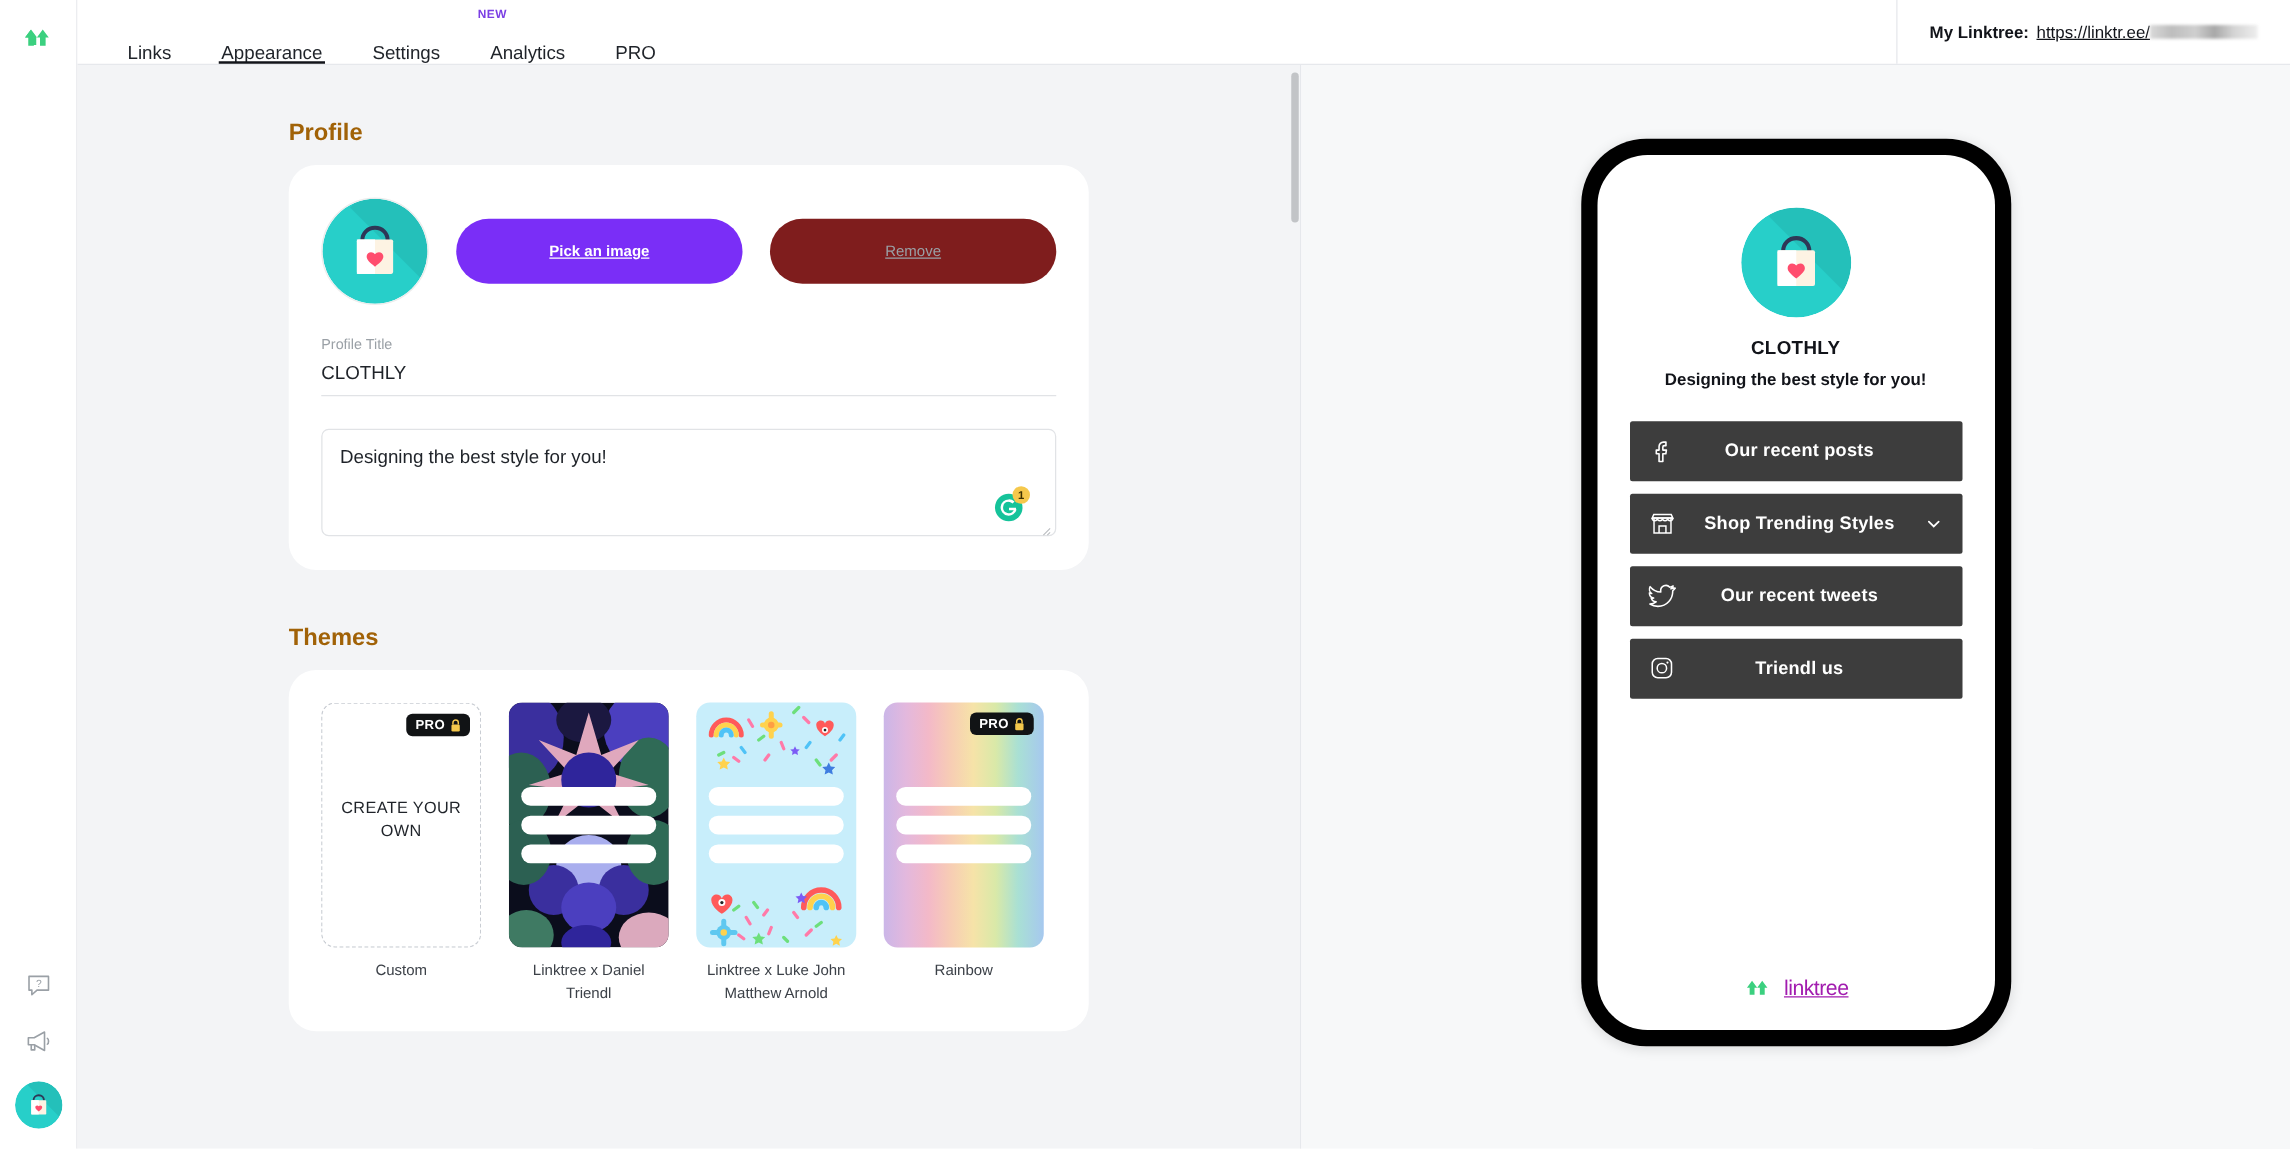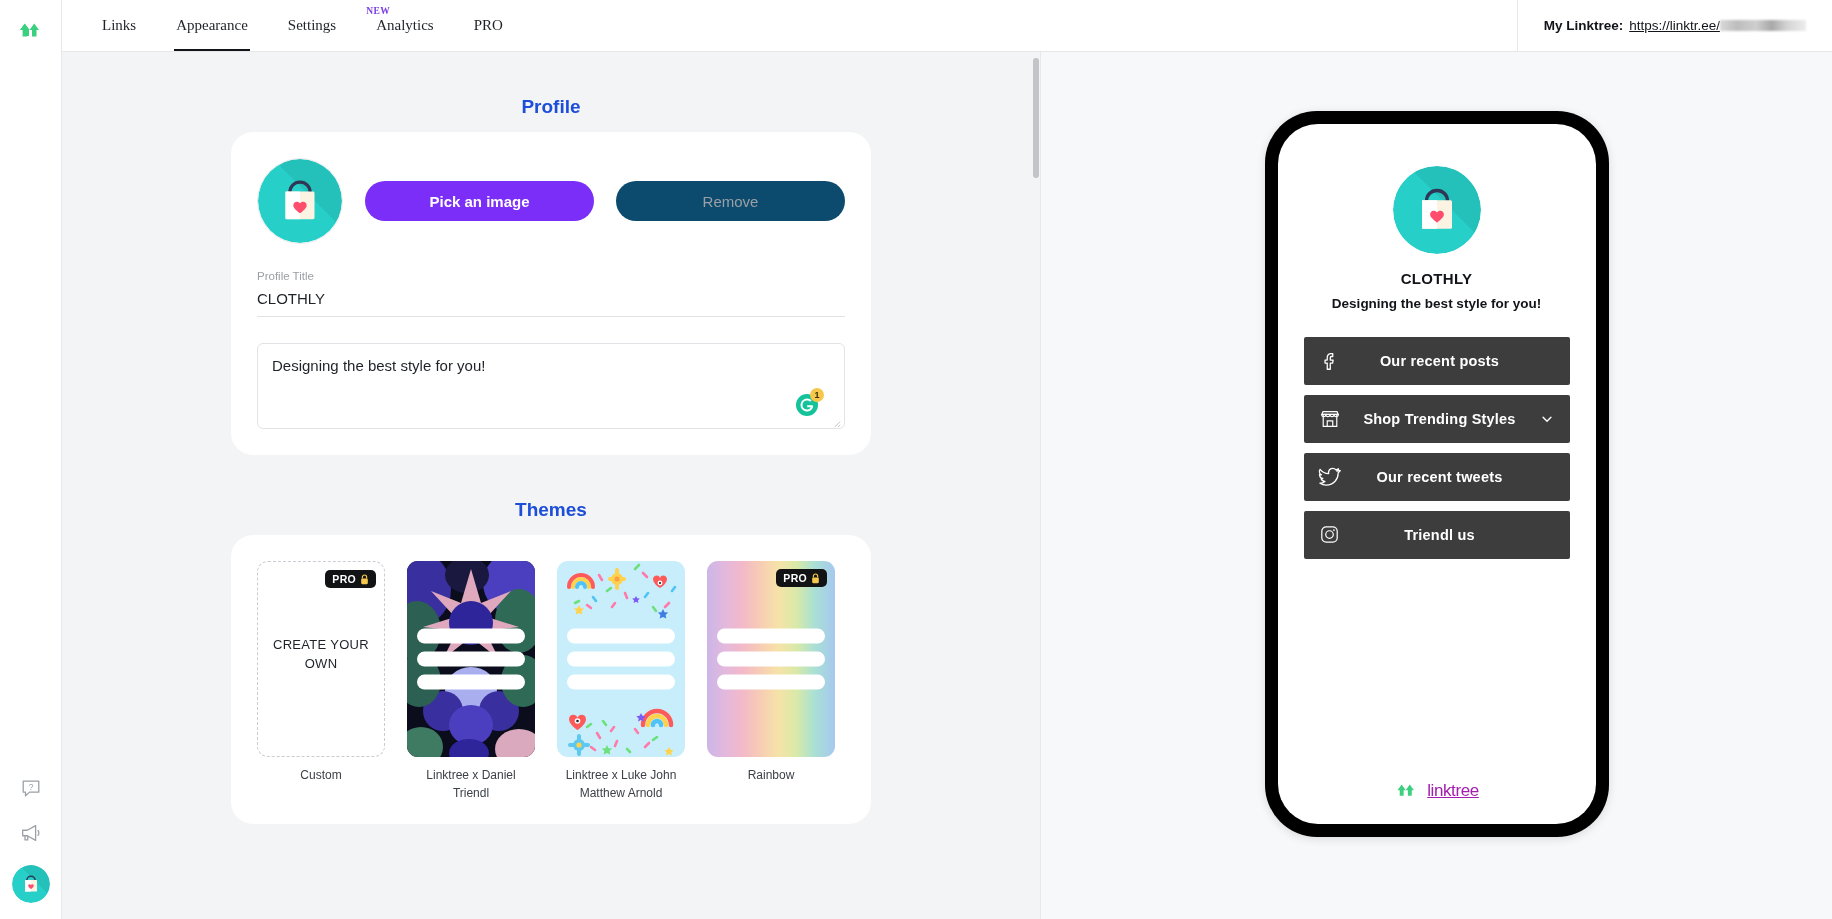--- a/index.html
+++ b/index.html
@@ -38,22 +38,22 @@
   .bagav svg { position: absolute; left: 50%; top: 50%; transform: translate(-50%,-50%); }
 
   
   .right-area { flex: 1 1 auto; display: flex; flex-direction: column; min-width: 0; }
   .topbar {
     height: 52px; flex: 0 0 52px; display: flex; align-items: stretch;
     border-bottom: 1px solid #e6e8ec; background: #fff; position: relative;
   }
   .nav { display: flex; align-items: stretch; padding-left: 20px; gap: 0; }
   .nav-item {
-    position: relative; display: flex; align-items: center; padding: 0 20px;
-    font-size: 15px; color: #1f2329; cursor: pointer; white-space: nowrap; font-family: Liberation Serif, serif;
+    position: relative; display: flex; align-items: flex-end; padding: 0 20px;
+    font-size: 15px; color: #1f2329; cursor: pointer; white-space: nowrap;
   }
   .nav-item.active { font-weight: 400; }
   .nav-item.active:after {
     content: ""; position: absolute; left: 18px; right: 18px; bottom: 0;
     height: 2px; background: #12141a;
   }
   .new-badge {
     position: absolute; top: 6px; left: 10px;
     font-size: 9.5px; font-weight: 700; letter-spacing: .4px; color: #7b3fe4;
   }
@@ -73,31 +73,31 @@
   
   .body-split { flex: 1 1 auto; display: flex; min-height: 0; }
 
   .editor {
     flex: 1 1 auto; background: #f3f4f6; position: relative;
     border-right: 1px solid #e6e8ec; overflow: hidden;
   }
   .editor-scroll { position:absolute; inset:0; overflow:hidden; }
   .editor-inner { width: 640px; margin: 0 auto; padding: 44px 0 40px; }
 
-  .section-title { font-size: 19px; font-weight: 700; color: #1d4ed8; margin-bottom: 14px; text-align: center; }
+  .section-title { font-size: 19px; font-weight: 700; color: #a16207; margin-bottom: 14px; }
   .card { background: #fff; border-radius: 22px; padding: 26px 26px 22px; }
 
   .profile-row { display: flex; align-items: center; gap: 22px; }
   .avatar-lg { width: 86px; height: 86px; border-radius: 50%; border: 1px solid #ececec; flex:0 0 86px; overflow:hidden; }
   .btn {
-    border: none; border-radius: 26px; font-size: 15px; font-weight: 700;
-    height: 40px; cursor: pointer; font-family: inherit;
+    border: none; border-radius: 26px; font-size: 12px; font-weight: 700;
+    height: 52px; cursor: pointer; font-family: inherit; text-decoration: underline;
   }
   .btn-primary { background: #7a2ef7; color: #fff; width: 232px; }
-  .btn-muted { background: #0c4a6e; color: #9aa0a6; width: 232px; font-weight: 400; }
+  .btn-muted { background: #7f1d1d; color: #9aa0a6; width: 232px; font-weight: 400; }
 
   .field { margin-top: 26px; }
   .field-label { font-size: 11.5px; color: #9aa0a6; margin-bottom: 5px; }
   .line-input {
     width: 100%; border: none; border-bottom: 1px solid #e1e3e6;
     font-size: 15px; font-family: inherit; color: #1f2329;
     padding: 3px 0 9px; background: transparent; outline: none;
   }
   .bio-wrap { position: relative; }
   .bio-box {

